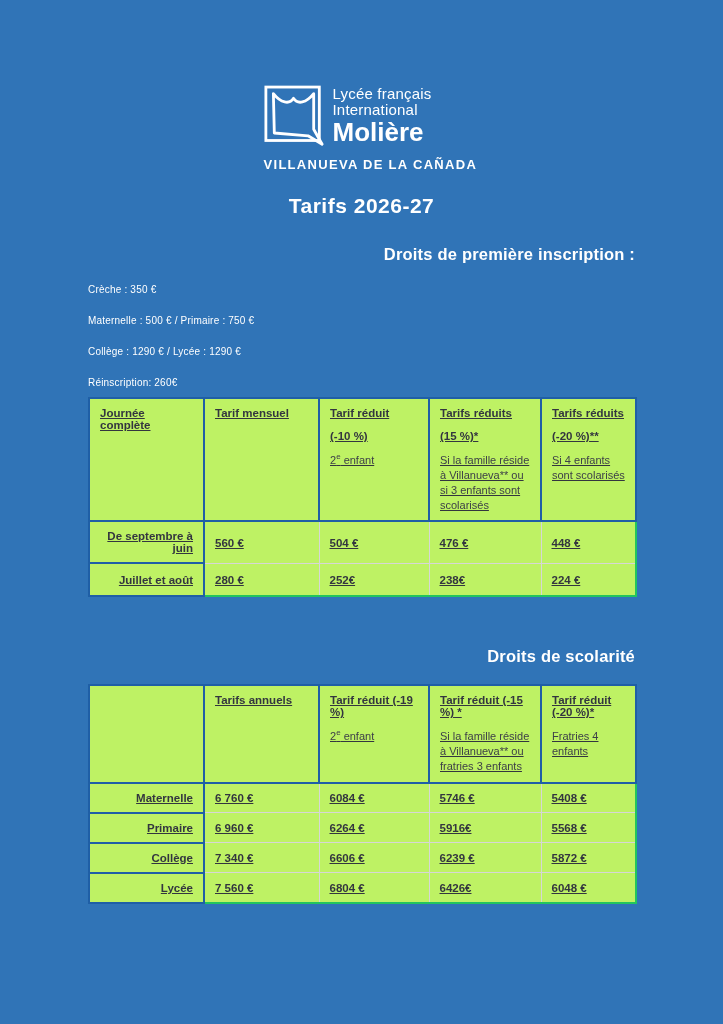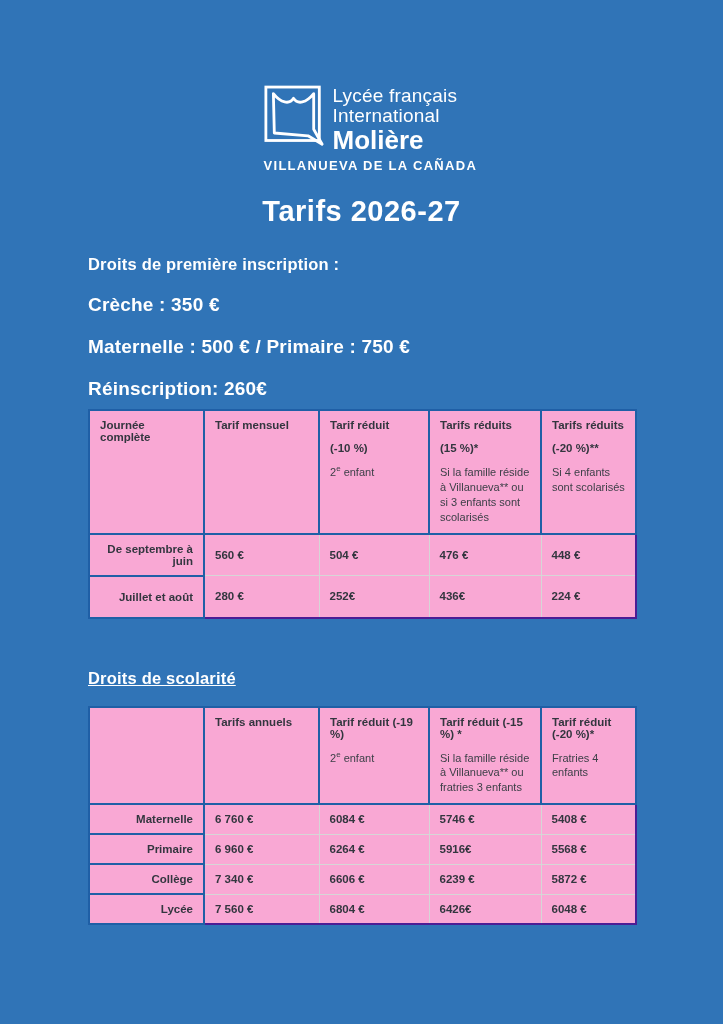--- a/index.html
+++ b/index.html
@@ -11,57 +11,57 @@
     background: #3074b7;
     color: #ffffff;
     font-family: "Liberation Sans", sans-serif;
     overflow: hidden;
   }
   
   .logo-block { padding-top: 84px; width: 196px; margin: 0 auto; }
   .logo-row { display: flex; align-items: flex-start; gap: 9px; }
   .logo-icon svg { width: 60px; height: 68px; display: block; }
   .logo-text { line-height: 1.06; padding-top: 2px; }
-  .lt-small { font-size: 19px; font-weight: 400; letter-spacing: 0.2px; }
+  .lt-small { font-size: 15px; font-weight: 400; letter-spacing: 0.2px; }
   .lt-big   { font-size: 26px; font-weight: 700; line-height: 1.0; margin-top: 1px; }
   .logo-city {
     font-size: 13px; font-weight: 700; letter-spacing: 1.3px;
     margin-top: 5px; text-align: right; white-space: nowrap;
     width: 196px;
   }
   
   .doc-title {
     margin: 22px 0 0 0; text-align: center;
-    font-size: 29px; font-weight: 800; letter-spacing: 0.5px;
+    font-size: 21px; font-weight: 800; letter-spacing: 0.5px;
   }
   
   .content { margin: 27px 88px 0 88px; width: 547px; }
-  .section-heading { font-size: 16.5px; font-weight: 700; margin: 0; letter-spacing: 0.2px; }
-  .intro-line { font-size: 19px; font-weight: 700; margin: 20px 0 0 0; letter-spacing: 0.2px; }
+  .section-heading { font-size: 16.5px; font-weight: 700; margin: 0; letter-spacing: 0.2px; text-align: right; }
+  .intro-line { font-size: 10px; font-weight: 400; margin: 20px 0 0 0; letter-spacing: 0.2px; }
   .creche-heading { margin-top: 25px; font-size: 17.5px; }
-  .scolarite-heading { margin-top: 50px; text-decoration: underline; }
+  .scolarite-heading { margin-top: 50px; }
   
   table {
     border-collapse: collapse; table-layout: fixed;
-    width: 547px; background: #f9a8d4; color: #33363f;
-    border: 2px solid #4c1d95; margin-top: 9px;
+    width: 547px; background: #bef264; color: #33363f;
+    border: 2px solid #22c55e; margin-top: 9px; text-decoration: underline;
   }
   .t2 { margin-top: 18px; }
   th, td {
     border: 1px solid #d6d6d6; text-align: left; vertical-align: top;
     padding: 8px 10px; font-size: 11.5px; overflow: hidden;
   }
   thead th { border: 2px solid #1f5fa6; font-weight: 700; }
   tbody th { border: 2px solid #1f5fa6; font-weight: 700; vertical-align: middle; text-align: right; }
   tbody td { font-weight: 700; vertical-align: middle; }
   .h-sub  { margin-top: 11px; font-weight: 700; }
   .h-note { margin-top: 11px; font-weight: 400; font-size: 11px; line-height: 1.35; color: #3d4048; }
   sup { font-size: 8px; line-height: 0; }
   .t1 thead th { height: 112px; }
-  .t1 tbody th, .t1 tbody td { height: 42px; }
+  .t1 tbody th, .t1 tbody td { height: 33px; }
   .t2 thead th { height: 80px; }
   .t2 tbody th, .t2 tbody td { height: 23px; }
 </style>
 </head>
 <body>
 
 <div class="page">
 
   <header class="logo-block">
     <div class="logo-row">
@@ -80,20 +80,21 @@
     <div class="logo-city">VILLANUEVA DE LA CAÑADA</div>
   </header>
 
   <h1 class="doc-title">Tarifs 2026-27</h1>
 
   <main class="content">
 
     <h2 class="section-heading">Droits de première inscription :</h2>
     <p class="intro-line">Crèche : 350 €</p>
     <p class="intro-line">Maternelle : 500 € / Primaire : 750 €</p>
+    <p class="intro-line">Collège : 1290 € / Lycée : 1290 €</p>
     <p class="intro-line">Réinscription: 260€</p>
 
 
     <table class="t1">
       <colgroup>
         <col style="width:115px">
           <col style="width:115px">
           <col style="width:110px">
           <col style="width:112px">
           <col style="width:95px">
@@ -128,21 +129,21 @@
           <th>De septembre à juin</th>
           <td>560 €</td>
           <td>504 €</td>
           <td>476 €</td>
           <td>448 €</td>
         </tr>
         <tr>
           <th>Juillet et août</th>
           <td>280 €</td>
           <td>252€</td>
-          <td>436€</td>
+          <td>238€</td>
           <td>224 €</td>
         </tr>
       </tbody>
     </table>
 
     <h2 class="section-heading scolarite-heading">Droits de scolarité</h2>
 
     <table class="t2">
       <colgroup>
         <col style="width:115px">

